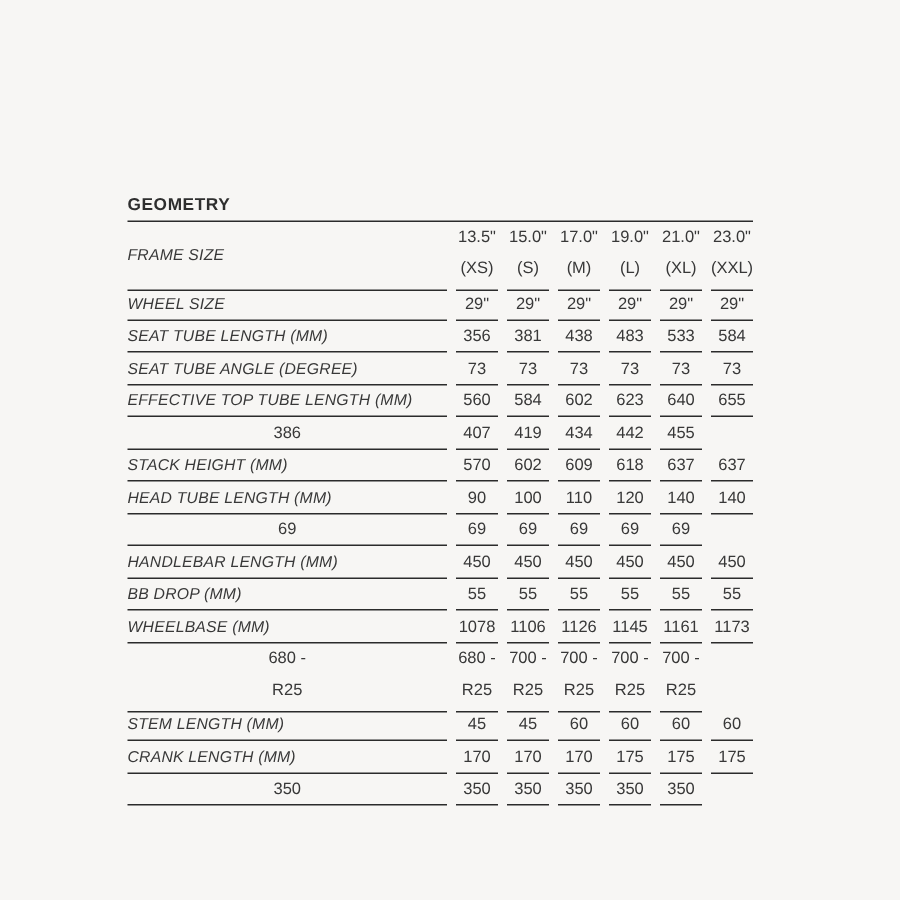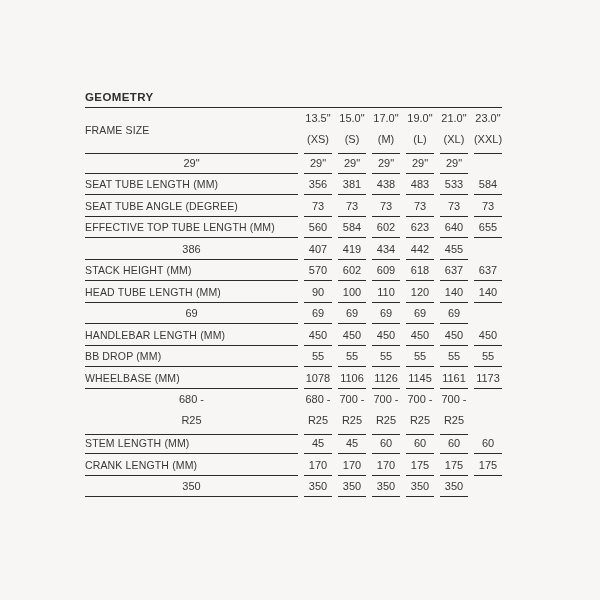--- a/index.html
+++ b/index.html
@@ -3,21 +3,21 @@
 <meta charset="utf-8">
 <style>
   html, body { margin: 0; padding: 0; }
   body {
     width: 600px; height: 600px;
     background: #f7f6f4;
     font-family: "Liberation Sans", sans-serif;
     color: #383838;
     overflow: hidden;
   }
-  .canvas { position: relative; width: 600px; height: 496px; }
+  .canvas { position: relative; width: 600px; height: 496px; margin-top: 40px; }
   .geo-table {
     position: absolute;
     left: 85px; top: 91px;
     width: 417px;
   }
   .title-row {
     height: 16px;
     border-bottom: 1.5px solid #2b2b2b;
     display: flex; align-items: flex-start;
   }
@@ -40,20 +40,21 @@
     display: flex;
     align-items: flex-end;
     white-space: nowrap;
     box-sizing: border-box;
   }
   .cell.label {
     justify-content: flex-start;
     padding-bottom: 4px;
     font-size: 10.5px;
     letter-spacing: 0.15px;
+    font-style: italic;
   }
   .cell.val {
     justify-content: center;
     padding-bottom: 4px;
     font-size: 11px;
   }
   .dbl .cell.label { align-items: center; padding-bottom: 2px; }
   .cell.val.two {
     flex-direction: column;
     justify-content: flex-end;
@@ -94,20 +95,21 @@
           <span>21.0"</span>
           <span>(XL)</span>
         </div>
       <div class="cell val two">
           <span>23.0"</span>
           <span>(XXL)</span>
         </div>
     </div>
 
     <div class="row">
+      <div class="cell label">WHEEL SIZE</div>
       <div class="cell val">29"</div>
       <div class="cell val">29"</div>
       <div class="cell val">29"</div>
       <div class="cell val">29"</div>
       <div class="cell val">29"</div>
       <div class="cell val">29"</div>
     </div>
 
     <div class="row">
       <div class="cell label">SEAT TUBE LENGTH (MM)</div>

